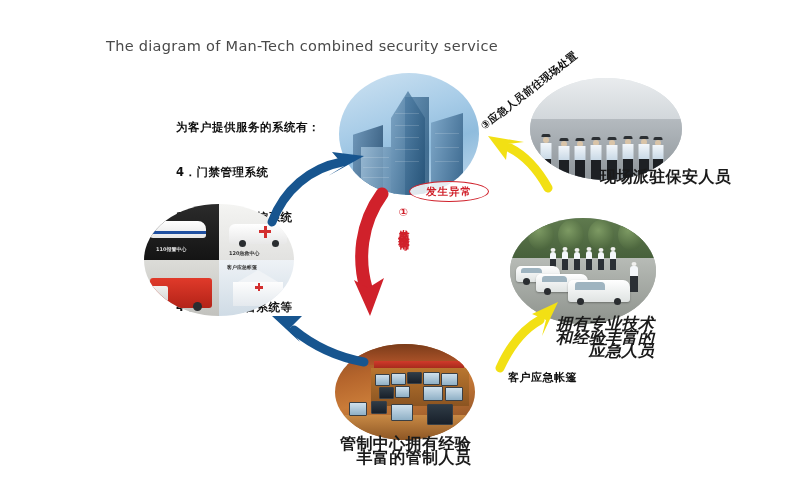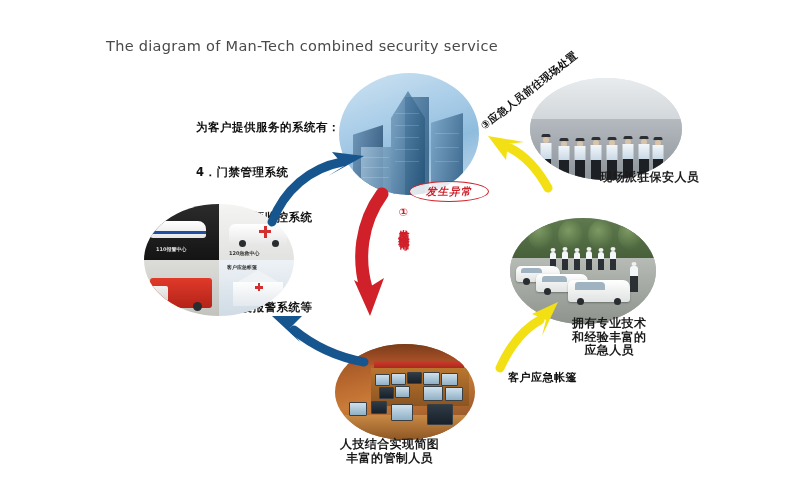--- a/index.html
+++ b/index.html
@@ -25,37 +25,37 @@
   }
 
   
   .txt{
     position:absolute;color:#111;font-weight:bold;
     font-size:11.5px;line-height:15px;white-space:pre;
     letter-spacing:0.5px;
   }
   .cap{
     position:absolute;color:#1a1a1a;font-weight:bold;
-    font-size:12px;line-height:14px;white-space:pre;
-    letter-spacing:0.4px;text-align:center;
+    font-size:16px;line-height:14px;white-space:pre;
+    letter-spacing:0.4px;text-align:right;
   }
 
   
   #sys-list{left:176px;top:90px;}
-  #sys-list .row{display:block;margin-left:20px;}
+  #sys-list .row{display:block;}
 
   
   #cap-notify{left:128px;top:336px;font-size:11px;line-height:15px;}
 
   
   #cap-control{left:340px;top:437px;}
 
   
   #cap-guards{left:600px;top:170px;}
-  #cap-staff{left:572px;top:317px;line-height:13.5px;}
+  #cap-staff{left:556px;top:317px;line-height:13.5px;font-style:italic;}
   #cap-dispatch{left:508px;top:370px;font-size:11px;}
 
   
   .oval{position:absolute;border-radius:50%;overflow:hidden;}
 
   
   #photo-building{left:339px;top:73px;width:140px;height:122px;
     background:linear-gradient(160deg,#cfe3f2 0%,#a9cde8 38%,#8fbcdd 62%,#c6dcee 100%);}
   .bld{position:absolute;background:linear-gradient(100deg,#6f97b9,#3f6c90);}
   #b-main{left:52px;top:18px;width:34px;height:104px;
@@ -154,21 +154,20 @@
   
   svg.arrow{position:absolute;overflow:visible;}
 
   
   #badge-abnormal{
     position:absolute;left:409px;top:181px;width:78px;height:19px;
     border:1.6px solid #d0212b;border-radius:50%;
     display:flex;align-items:center;justify-content:center;
     color:#d0212b;font-size:10.5px;font-weight:bold;letter-spacing:1px;
     background:rgba(255,255,255,.85);
-    font-style:italic;
   }
 
   
   #lbl-alarm{
     position:absolute;left:395px;top:206px;
     writing-mode:vertical-rl;text-orientation:upright;
     color:#d0212b;font-size:11px;font-weight:bold;letter-spacing:1.5px;
     white-space:nowrap;
   }
   
@@ -317,21 +316,21 @@
     <div class="mon mon-dark" style="left:44px;top:43px;width:13px;height:10px;"></div>
     <div class="mon" style="left:60px;top:42px;width:13px;height:10px;"></div>
     <div class="mon" style="left:88px;top:42px;width:18px;height:13px;"></div>
     <div class="mon" style="left:110px;top:43px;width:16px;height:12px;"></div>
     <div id="ctl-desk"></div>
     <div class="mon" style="left:14px;top:58px;width:16px;height:12px;"></div>
     <div class="mon mon-dark" style="left:36px;top:57px;width:14px;height:11px;"></div>
     <div class="mon" style="left:56px;top:60px;width:20px;height:15px;"></div>
     <div class="mon mon-dark" style="left:92px;top:60px;width:24px;height:19px;"></div>
   </div>
-  <div class="cap" id="cap-control"><span>人技结合实现简图</span>
+  <div class="cap" id="cap-control"><span>管制中心拥有经验</span>
 <span>丰富的管制人员</span></div>
 
   <div class="oval" id="photo-emerg">
     <div class="quad" id="q-tl">
       <div id="police-car">
           <div class="stripe"></div>
         </div>
       <div class="micro-label" style="left:12px;bottom:8px;color:#ddd;">110报警中心</div>
     </div>
     <div class="quad" id="q-tr">

